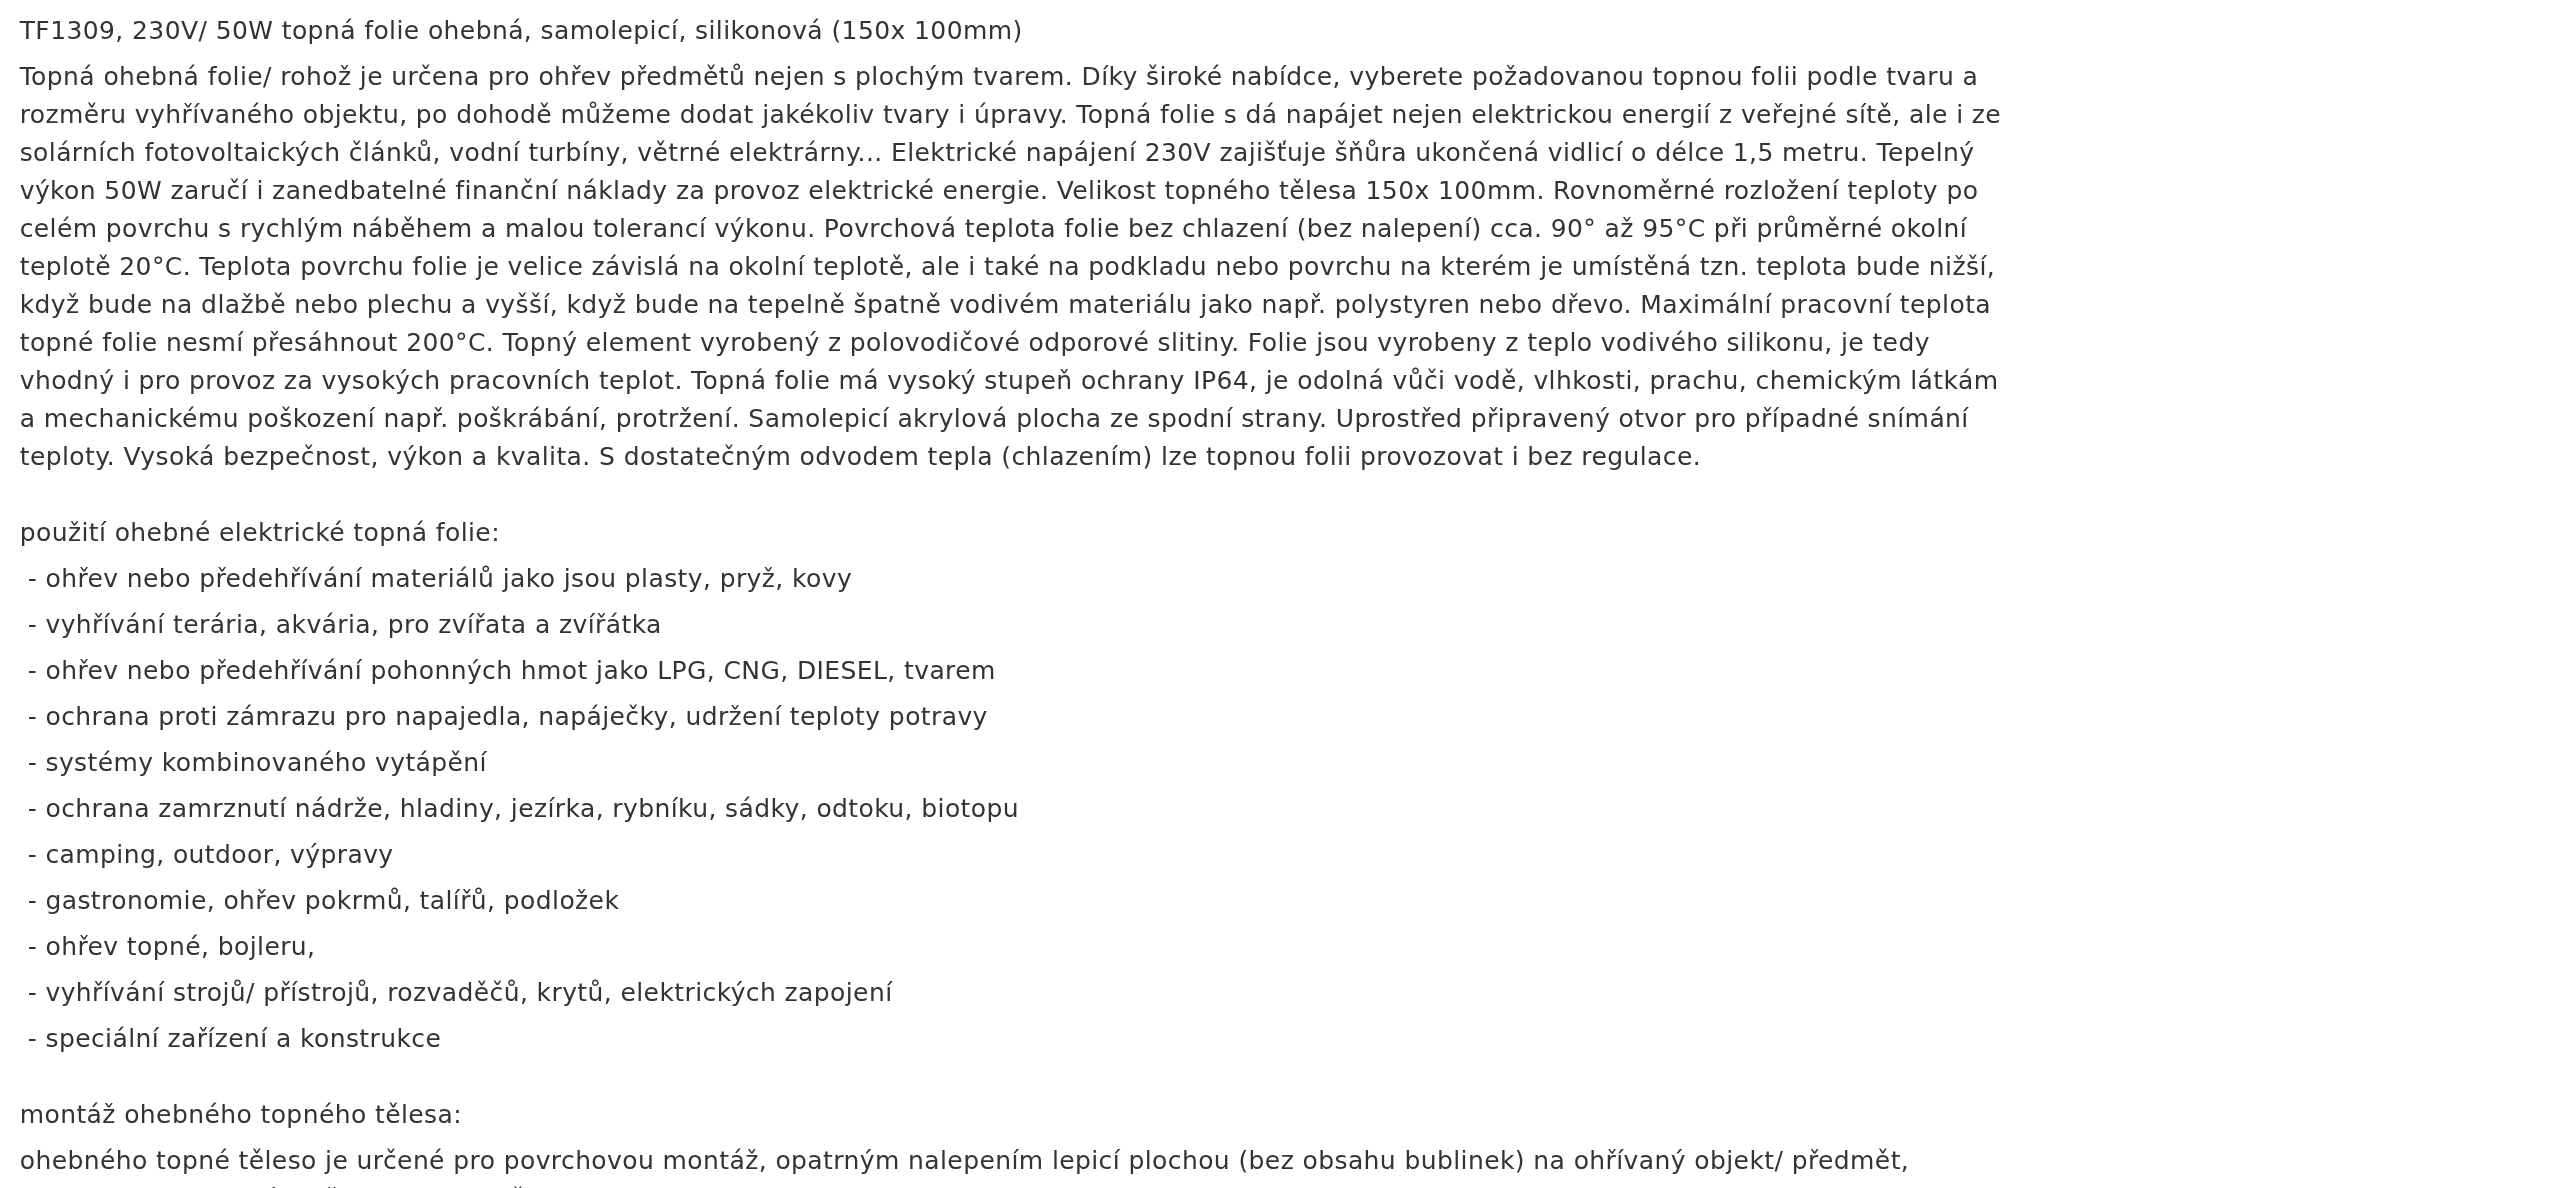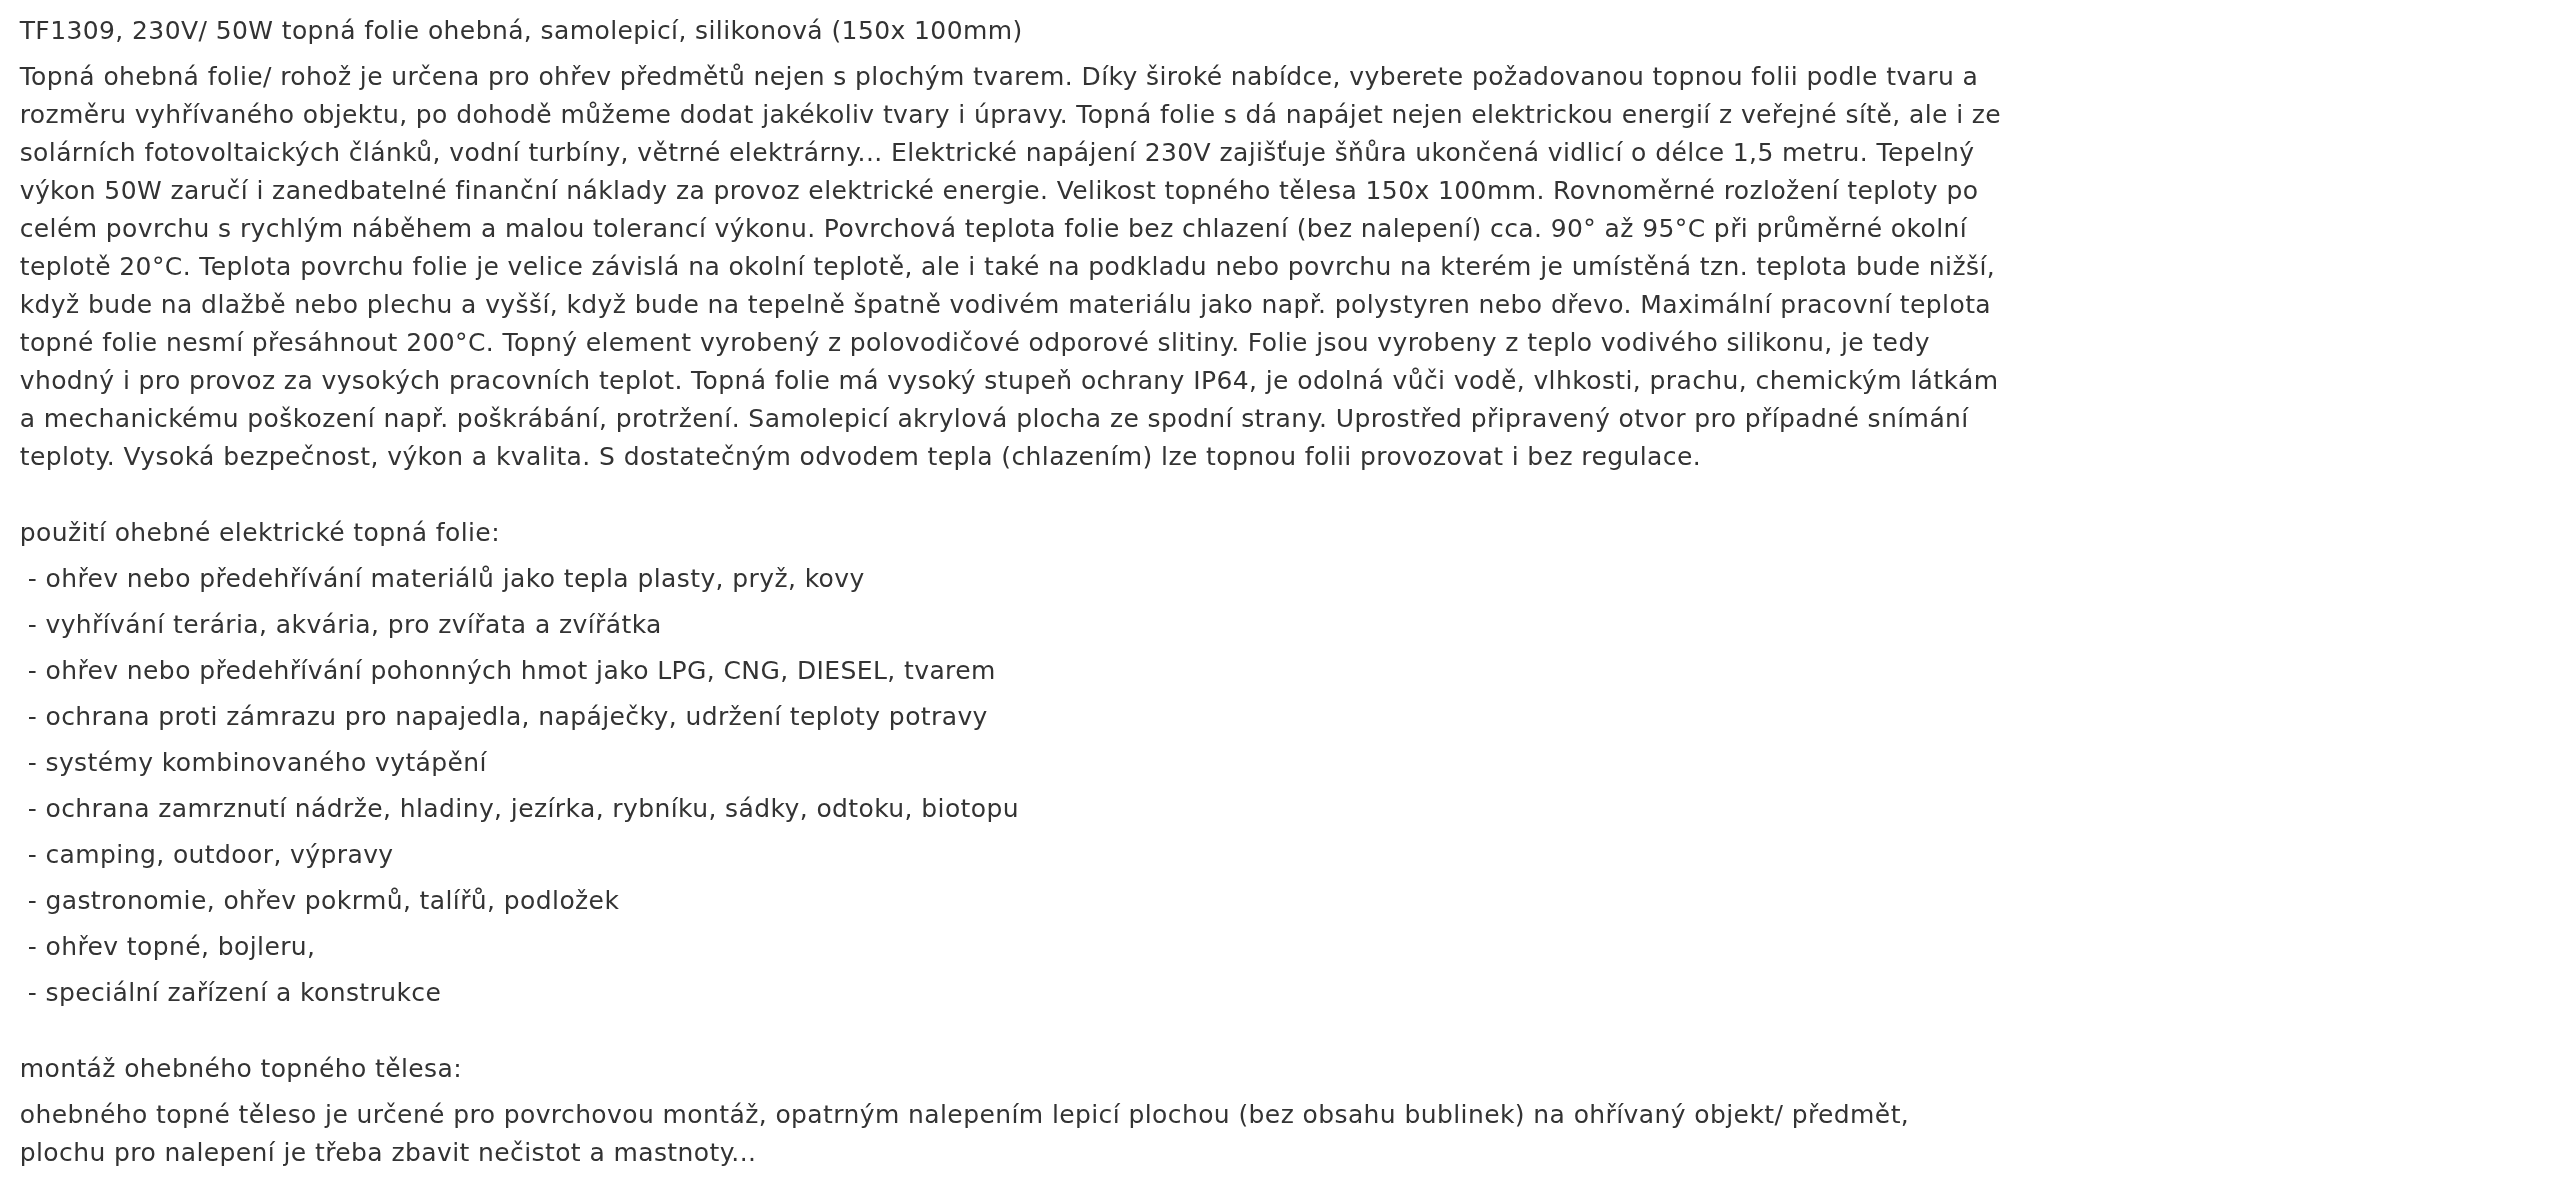--- a/index.html
+++ b/index.html
@@ -48,29 +48,30 @@
 teplotě 20°C. Teplota povrchu folie je velice závislá na okolní teplotě, ale i také na podkladu nebo povrchu na kterém je umístěná tzn. teplota bude nižší,
 když bude na dlažbě nebo plechu a vyšší, když bude na tepelně špatně vodivém materiálu jako např. polystyren nebo dřevo. Maximální pracovní teplota
 topné folie nesmí přesáhnout 200°C. Topný element vyrobený z polovodičové odporové slitiny. Folie jsou vyrobeny z teplo vodivého silikonu, je tedy
 vhodný i pro provoz za vysokých pracovních teplot. Topná folie má vysoký stupeň ochrany IP64, je odolná vůči vodě, vlhkosti, prachu, chemickým látkám
 a mechanickému poškození např. poškrábání, protržení. Samolepicí akrylová plocha ze spodní strany. Uprostřed připravený otvor pro případné snímání
 teploty. Vysoká bezpečnost, výkon a kvalita. S dostatečným odvodem tepla (chlazením) lze topnou folii provozovat i bez regulace.</p>
 
   <section class="section-gap">
     <h2>použití ohebné elektrické topná folie:</h2>
     <div>
-        <div>- ohřev nebo předehřívání materiálů jako tepla plasty, pryž, kovy</div>
+        <div>- ohřev nebo předehřívání materiálů jako jsou plasty, pryž, kovy</div>
         <div>- vyhřívání terária, akvária, pro zvířata a zvířátka</div>
         <div>- ohřev nebo předehřívání pohonných hmot jako LPG, CNG, DIESEL, tvarem</div>
         <div>- ochrana proti zámrazu pro napajedla, napáječky, udržení teploty potravy</div>
         <div>- systémy kombinovaného vytápění</div>
         <div>- ochrana zamrznutí nádrže, hladiny, jezírka, rybníku, sádky, odtoku, biotopu</div>
         <div>- camping, outdoor, výpravy</div>
         <div>- gastronomie, ohřev pokrmů, talířů, podložek</div>
         <div>- ohřev topné, bojleru,</div>
+        <div>- vyhřívání strojů/ přístrojů, rozvaděčů, krytů, elektrických zapojení</div>
         <div>- speciální zařízení a konstrukce</div>
       </div>
   </section>
 
   <section class="section-gap">
     <h2>montáž ohebného topného tělesa:</h2>
     <p class="text-block">ohebného topné těleso je určené pro povrchovou montáž, opatrným nalepením lepicí plochou (bez obsahu bublinek) na ohřívaný objekt/ předmět,
 plochu pro nalepení je třeba zbavit nečistot a mastnoty...</p>
   </section>
 

